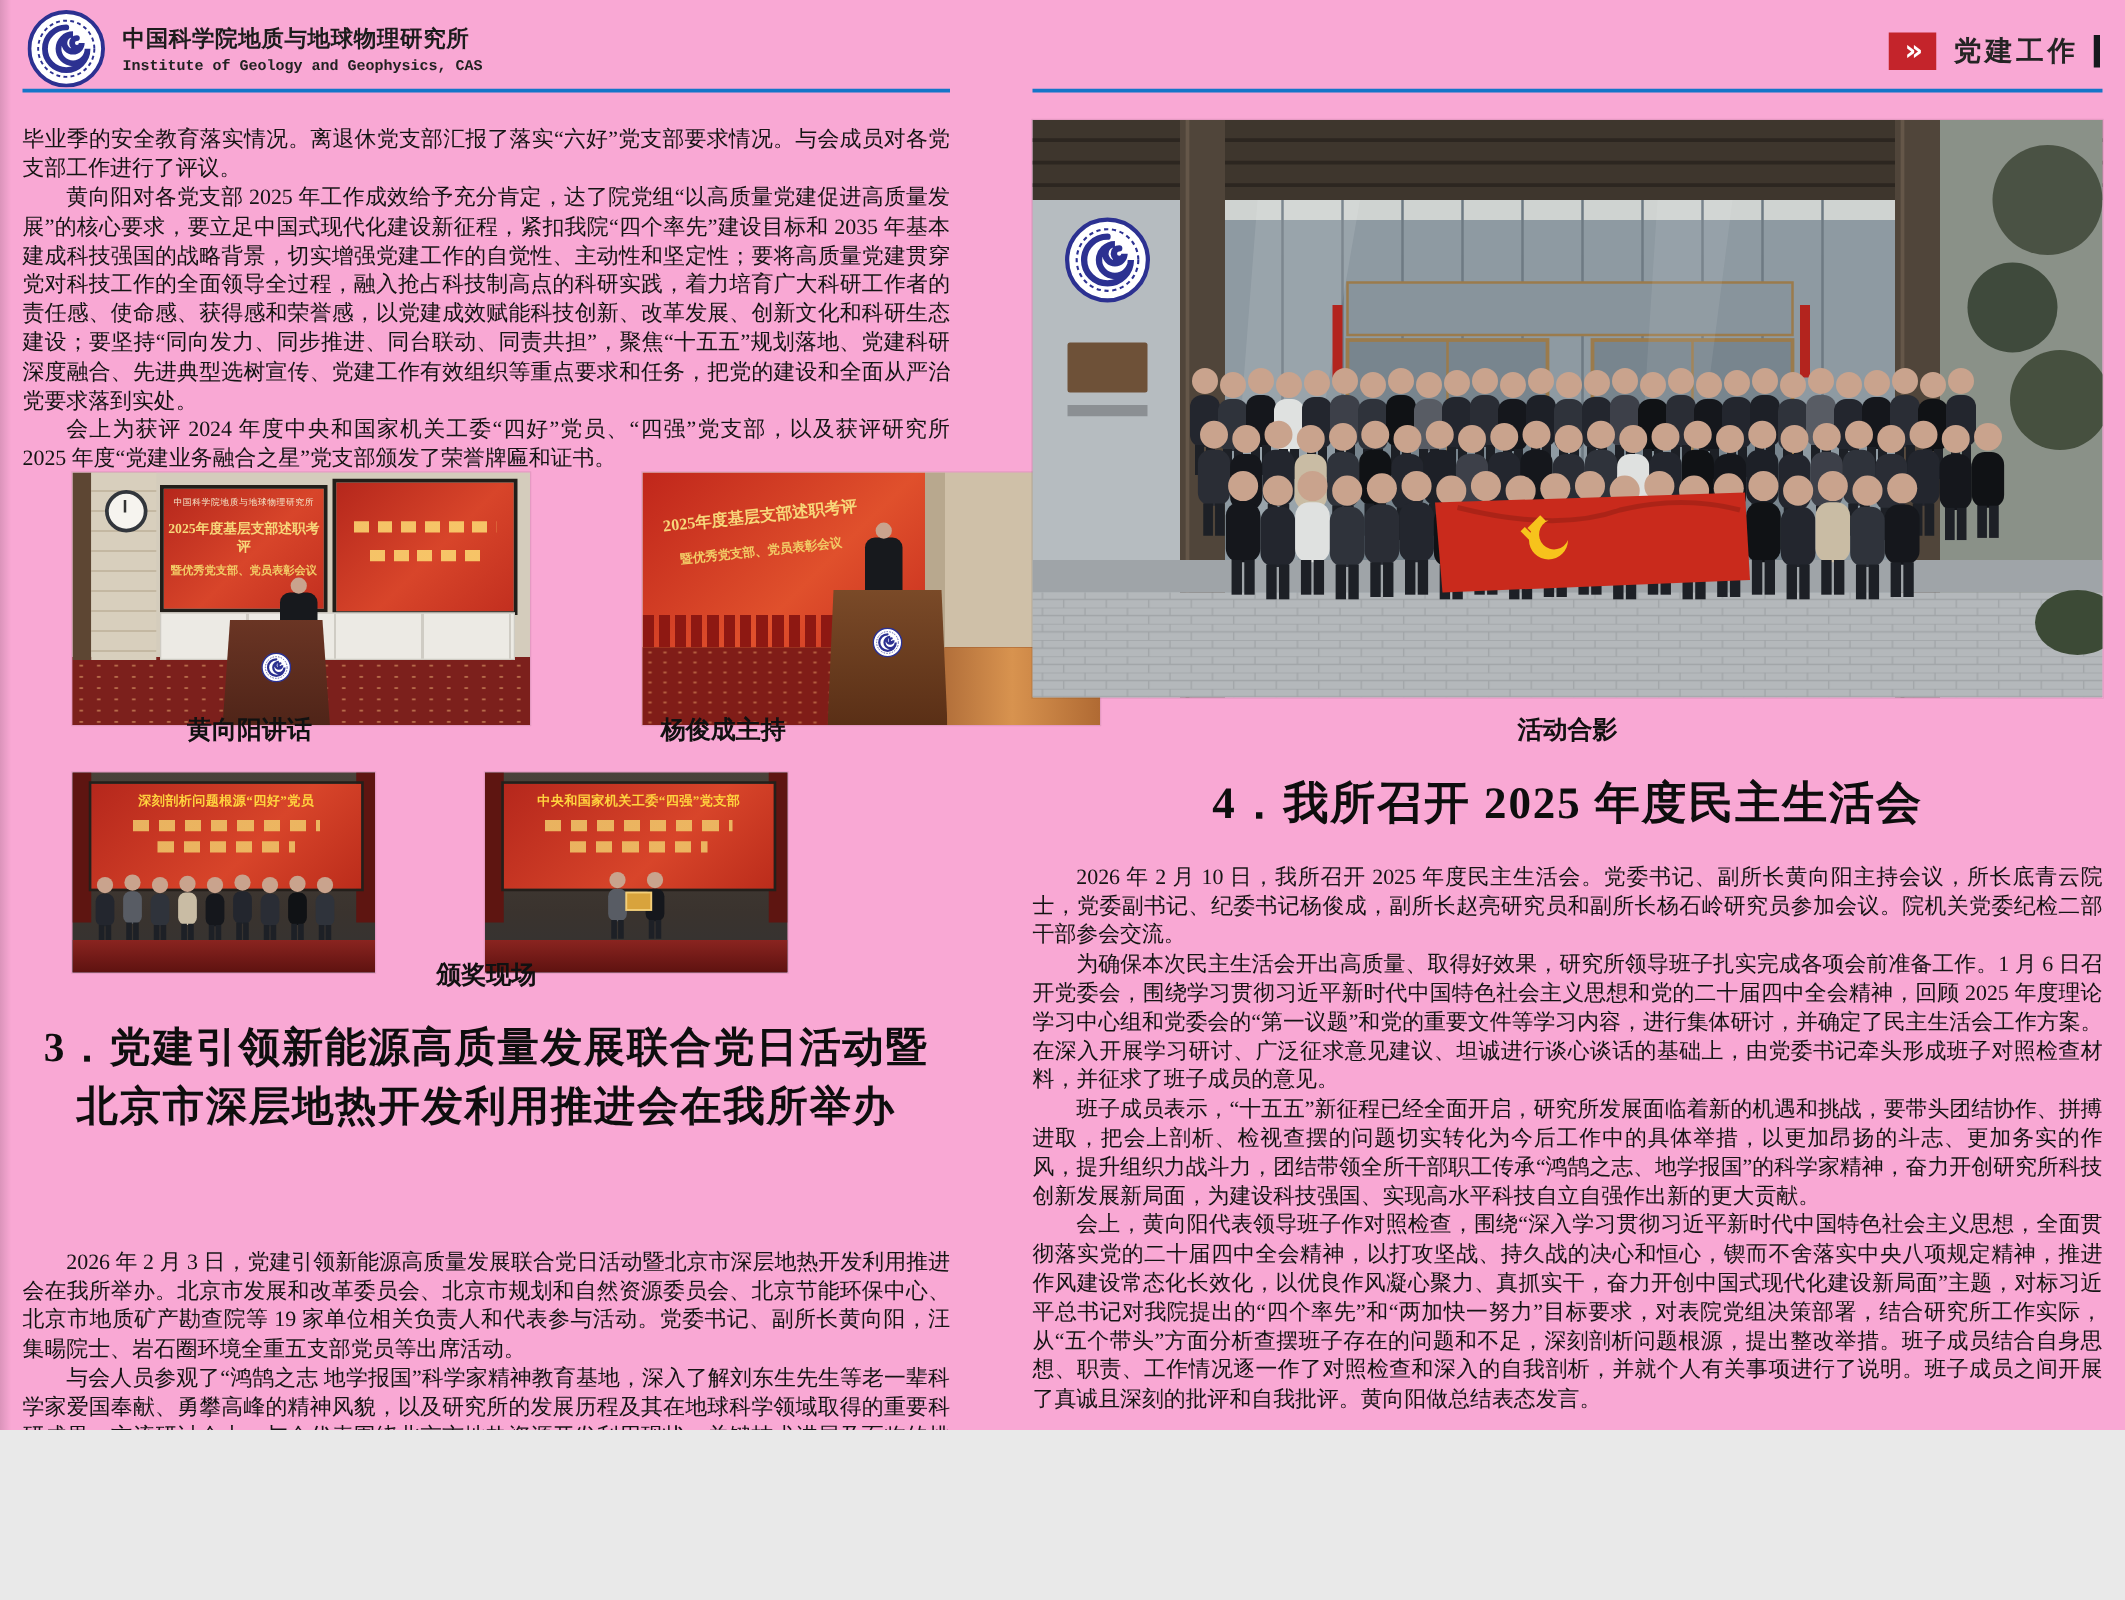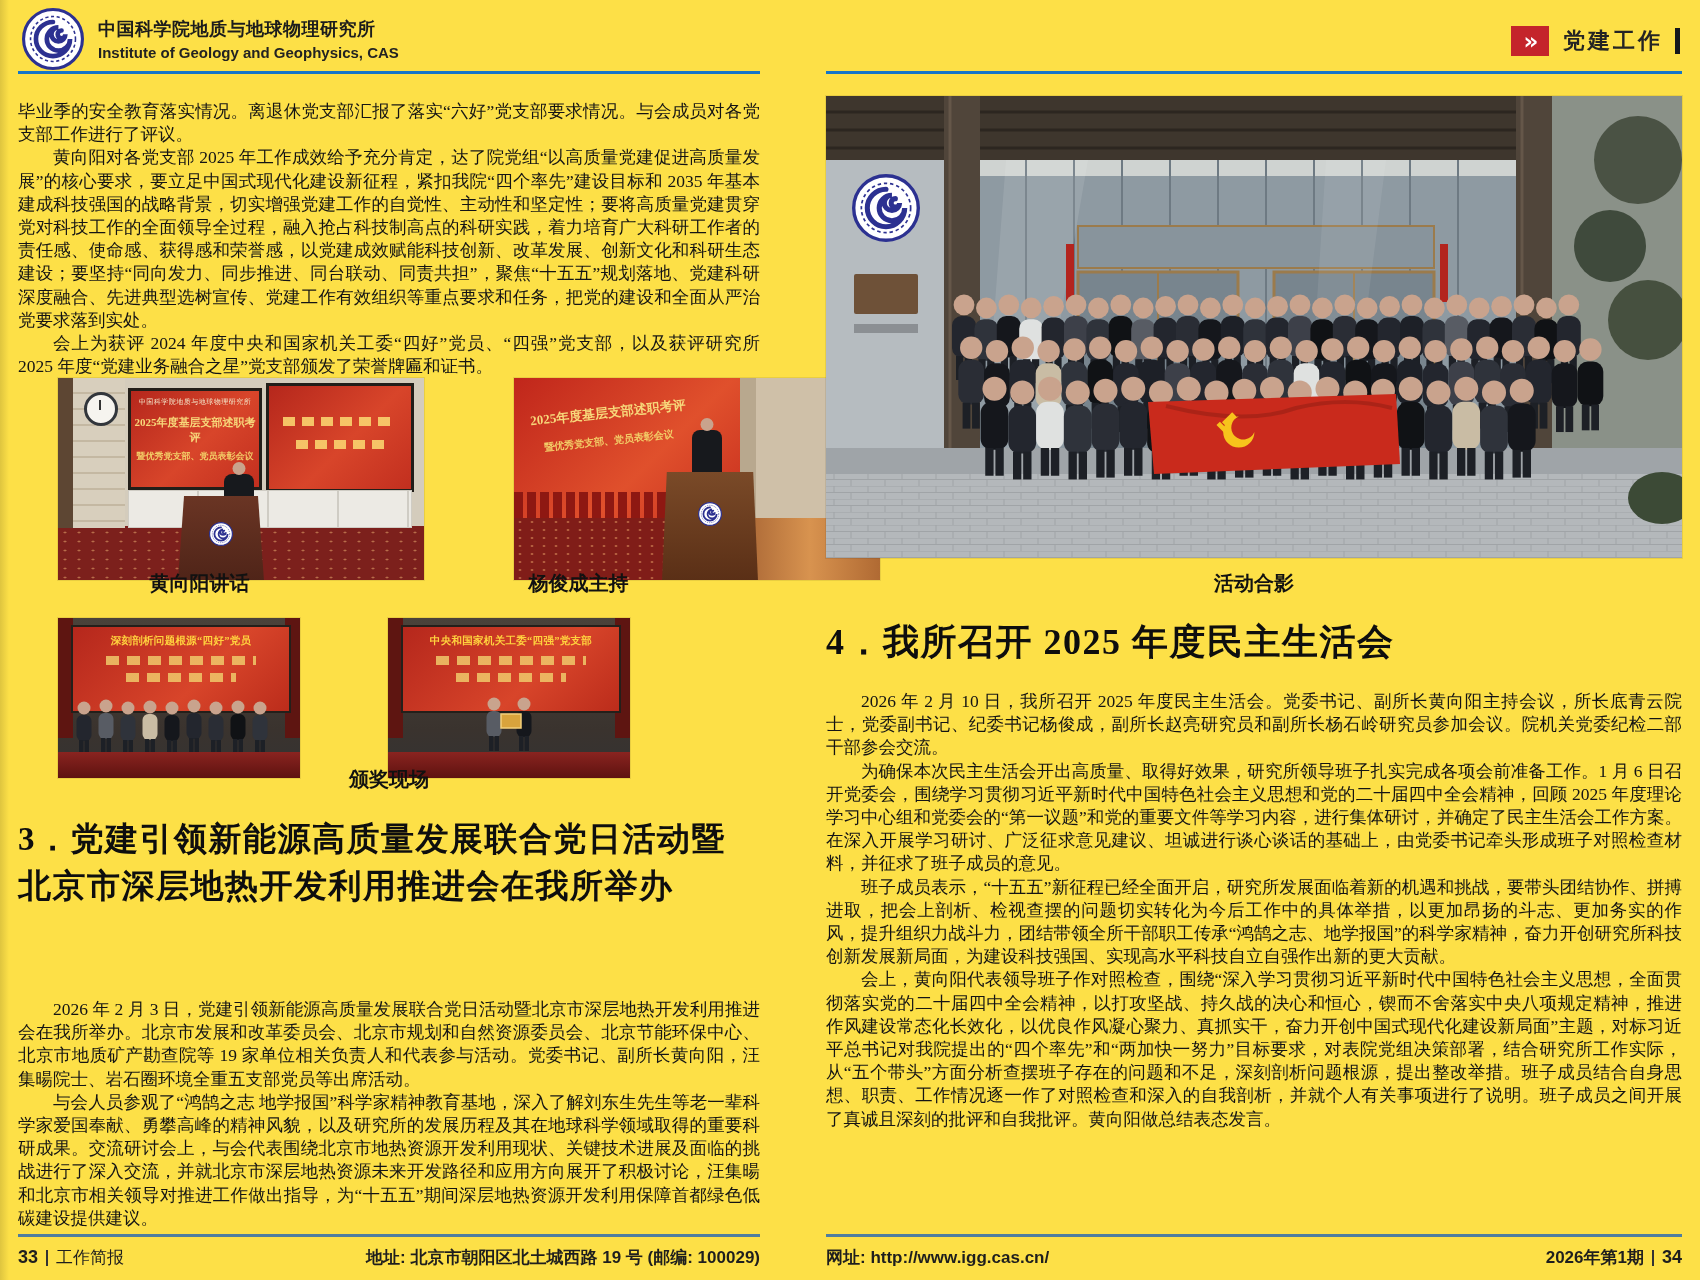--- a/index.html
+++ b/index.html
@@ -1,47 +1,47 @@
 <!DOCTYPE html>
 <html><head>
 <meta charset="utf-8">
 <style>
   html,body{margin:0;padding:0;background:#e9e9e9;}
-  .sheet{position:relative;width:1700px;height:1280px;background:#fde047;overflow:hidden;
+  .sheet{position:relative;width:1700px;height:1144px;background:#f9a8d4;overflow:hidden;
          font-family:"Liberation Serif","DejaVu Serif",serif;color:#161616;}
   .sheet::before{content:"";position:absolute;left:0;top:0;bottom:0;width:9px;
          background:linear-gradient(90deg,rgba(0,0,0,.12),rgba(0,0,0,0));z-index:50;pointer-events:none;}
   .page{position:absolute;top:0;height:1280px;}
   .page-left{left:18px;width:742px;}
   .page-right{left:826px;width:856px;}
 
   
   .org-header{position:absolute;top:8px;left:4px;display:flex;align-items:center;gap:14px;}
   .org-logo{width:62px;height:62px;}
   .org-cn{font-family:"Liberation Sans","DejaVu Sans",sans-serif;font-weight:700;font-size:18px;color:#1c1c1c;letter-spacing:.5px;}
-  .org-en{font-family:Liberation Sans, sans-serif;font-weight:700;font-size:15px;color:#222;margin-top:3px;}
+  .org-en{font-family:Liberation Mono, monospace;font-weight:700;font-size:12px;color:#222;margin-top:3px;}
   .rule{position:absolute;left:0;width:100%;height:3px;background:#1576c8;}
   .rule.top{top:71px;}
   .rule.bottom{top:1234px;background:#4f7e9e;}
 
   .tag-row{position:absolute;top:26px;right:2px;display:flex;align-items:center;}
   .tag-chevrons{display:inline-flex;width:38px;height:30px;background:#c4242b;color:#fff;
      font-family:"DejaVu Sans",sans-serif;font-weight:700;font-size:23px;line-height:1;
      align-items:center;justify-content:center;letter-spacing:-2px;}
   .tag-text{font-family:"Liberation Sans","DejaVu Sans",sans-serif;font-weight:700;font-size:22px;
      color:#242424;margin-left:14px;letter-spacing:3px;}
   .tag-vbar{width:5px;height:26px;background:#15181c;margin-left:12px;}
 
   
   .body-text{position:absolute;left:0;width:100%;font-size:17.5px;line-height:23.2px;
      text-align:justify;color:#141414;}
   .body-text p{margin:0;text-indent:2em;}
   .body-text p.cont{text-indent:0;}
 
-  .sec-title{position:absolute;left:0;width:100%;margin:0;text-align:left;font-weight:700;
+  .sec-title{position:absolute;left:0;width:100%;margin:0;text-align:center;font-weight:700;
      color:#0e0e0e;letter-spacing:1.5px;}
   .sec-title.two-line{font-size:33px;line-height:47px;}
   .sec-title.one-line{font-size:36px;line-height:44px;}
 
   .caption{font-weight:700;font-size:20px;color:#111;}
   .caps-row{position:absolute;left:0;width:100%;display:flex;gap:16px;text-align:center;}
   .caps-row div{width:366px;}
   .cap-center{position:absolute;left:0;width:100%;text-align:center;}
 
   

